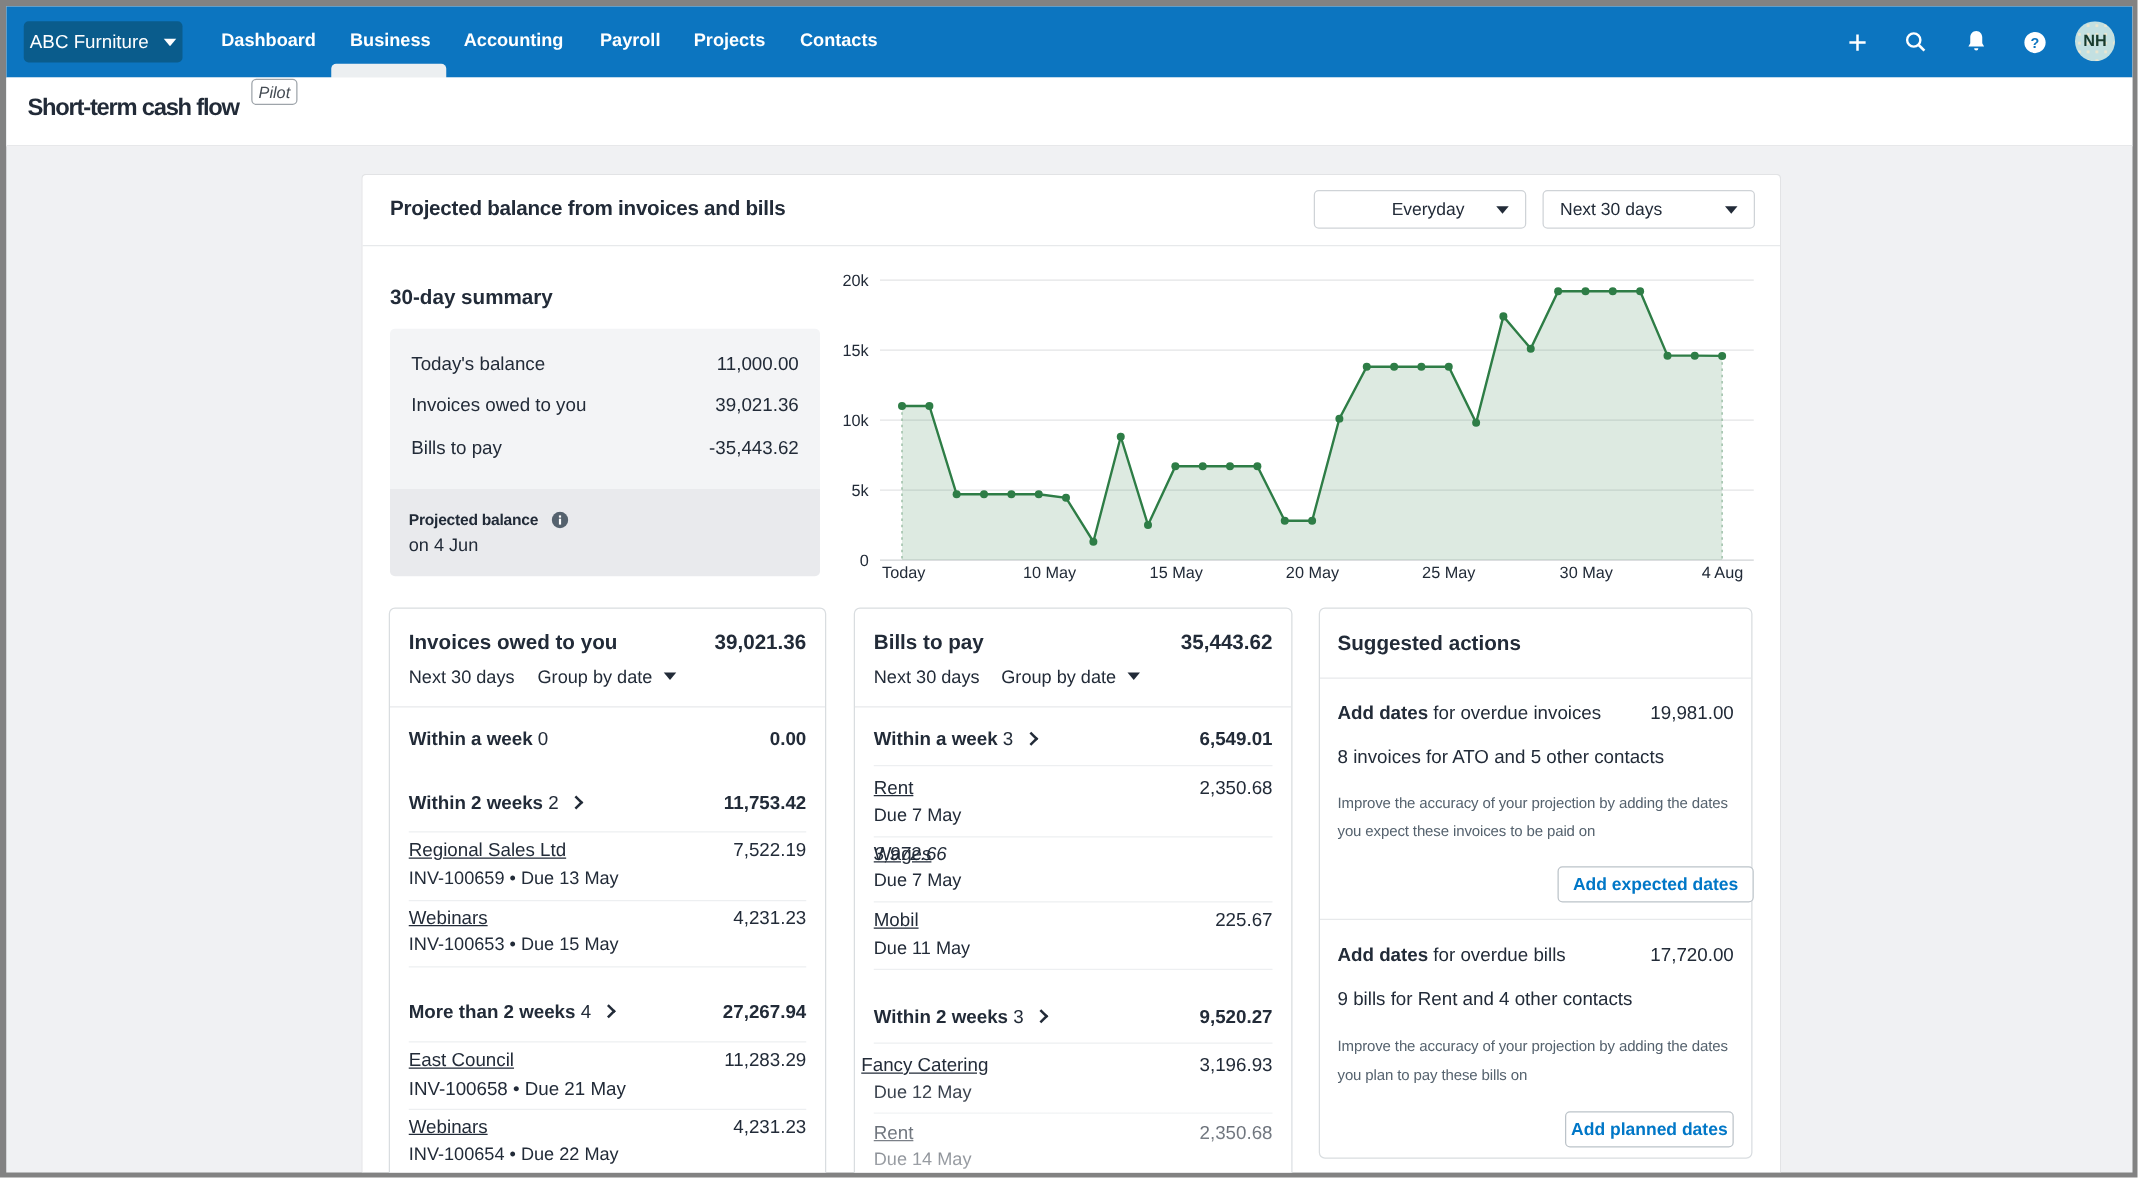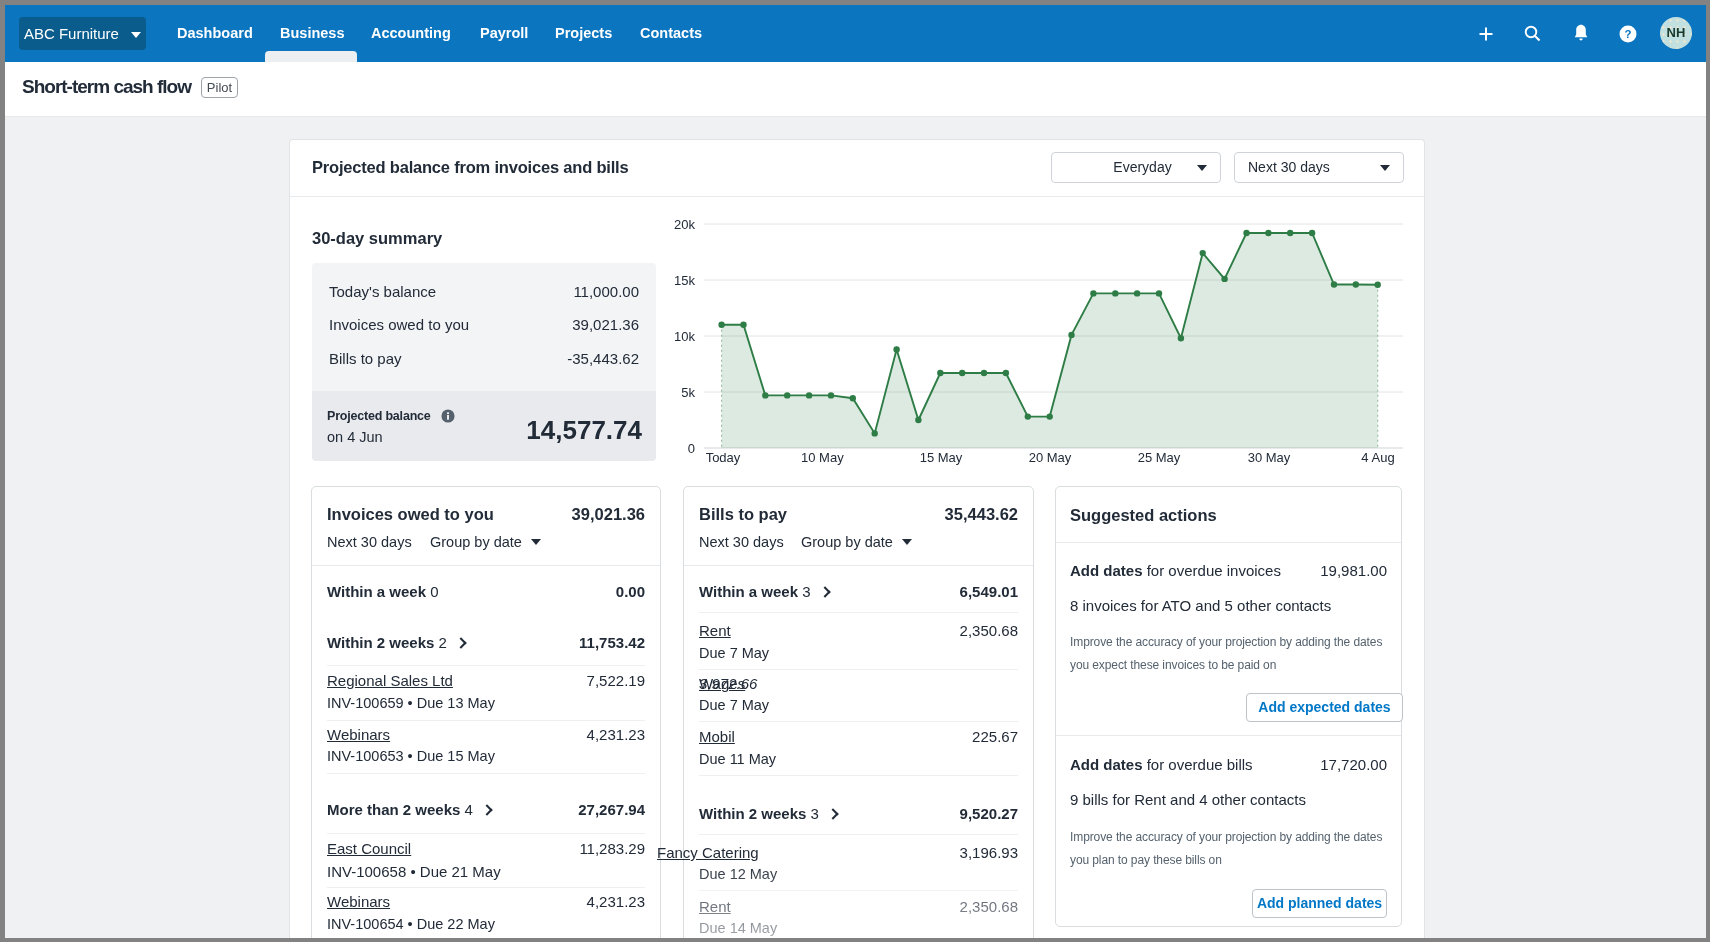--- a/index.html
+++ b/index.html
@@ -53,21 +53,21 @@
       </svg>
     <svg class="abs" style="left:1614px; top:20px;" width="18" height="18" viewBox="0 0 18 18">
         <circle cx="9" cy="9" r="8.5" fill="#fff"></circle>
         <text x="9" y="13.2" text-anchor="middle" font-family="Liberation Sans" font-size="11.5" font-weight="bold" fill="#0c75c0">?</text>
       </svg>
     <div class="abs" style="left:1655px; top:12px; width:32px; height:32px; border-radius:50%; background:#c3e0e1 radial-gradient(#ece6cf 1px, rgba(0,0,0,0) 1.4px); background-size:7px 7px; color:#173a2c; font-weight:bold; font-size:13px; line-height:32px; text-align:center;">NH</div>
   </div>
 
   <div class="subhead">
     <div class="abs dk" style="left:17px; top:14px; font-size:19px; font-weight:bold; letter-spacing:-1px;">Short-term cash flow</div>
-    <div class="abs" style="left:196px; top:15px; width:37px; height:21px; border:1px solid #9ea4aa; border-radius:4px; font-size:13px; color:#454c54; text-align:center; line-height:19px;">Pilot</div>
+    <div class="abs" style="left:196px; top:1px; width:37px; height:21px; border:1px solid #9ea4aa; border-radius:4px; font-size:13px; color:#454c54; text-align:center; line-height:19px;font-style:italic;">Pilot</div>
   </div>
 
   <div class="card"></div>
   <div class="abs dk" style="left:307px; top:153px; font-size:16.5px; font-weight:bold; letter-spacing:-0.2px;">Projected balance from invoices and bills</div>
   <div class="select" style="left:1046px; width:170px;text-align:center;">Everyday<span class="selcaret"></span></div>
   <div class="select" style="left:1229px; width:170px;">Next 30 days<span class="selcaret"></span></div>
   <div class="hr" style="left:285px; top:191px; width:1134px;"></div>
 
   <div class="abs dk" style="left:307px; top:224px; font-size:16.5px; font-weight:bold;">30-day summary</div>
   <div class="abs" style="left:307px; top:258px; width:344px; height:128px; background:#f3f4f6; border-radius:4px 4px 0 0;"></div>
@@ -79,21 +79,20 @@
   <div class="abs dk" style="top:278px; font-size:15px; left:307px; width:327px; text-align:right;">11,000.00</div>
   <div class="abs dk" style="top:311px; font-size:15px; left:307px; width:327px; text-align:right;">39,021.36</div>
   <div class="abs dk" style="top:345px; font-size:15px; left:307px; width:327px; text-align:right;">-35,443.62</div>
   <div class="abs dk" style="left:322px; top:404px; font-size:12.5px; font-weight:bold; letter-spacing:-0.2px;">Projected balance</div>
   <svg class="abs" style="left:436px; top:404px;" width="14" height="14" viewBox="0 0 16 16">
       <circle cx="8" cy="8" r="7.5" fill="#55626e"></circle>
       <rect x="7" y="6.8" width="2" height="5.4" fill="#fff"></rect>
       <rect x="7" y="3.8" width="2" height="2" fill="#fff"></rect>
     </svg>
   <div class="abs dk" style="left:322px; top:424px; font-size:14.5px;">on 4 Jun</div>
-  <div class="abs dk" style="top:410px; font-size:26px; font-weight:bold; left:307px; width:330px; text-align:right;">14,577.74</div>
 
   <div class="abs" style="left:655px; top:200px; width:750px; height:270px;">
     <svg width="750" height="270" viewBox="0 0 750 270">
       <line x1="44" y1="19" x2="743" y2="19" stroke="#e3e4e6" stroke-width="1"></line>
       <line x1="44" y1="75" x2="743" y2="75" stroke="#e3e4e6" stroke-width="1"></line>
       <line x1="44" y1="131" x2="743" y2="131" stroke="#e3e4e6" stroke-width="1"></line>
       <line x1="44" y1="187" x2="743" y2="187" stroke="#e3e4e6" stroke-width="1"></line>
       <line x1="44" y1="243" x2="743" y2="243" stroke="#d0d3d6" stroke-width="1"></line>
       <polygon points="61.6,119.8 83.5,119.8 105.3,190.4 127.2,190.4 149.1,190.4 171.0,190.4 192.8,193.2 214.7,228.4 236.6,144.4 258.4,215.0 280.3,168.0 302.2,168.0 324.0,168.0 345.9,168.0 367.8,211.6 389.7,211.6 411.5,129.9 433.4,88.4 455.3,88.4 477.1,88.4 499.0,88.4 520.9,133.2 542.7,48.1 564.6,73.9 586.5,28.0 608.4,28.0 630.2,28.0 652.1,28.0 674.0,79.5 695.8,79.5 717.7,79.7 717.7,243.0 61.6,243.0" fill="rgba(46,125,70,0.16)"></polygon>
       <line x1="61.6" y1="119.8" x2="61.6" y2="243" stroke="#9dbfa7" stroke-width="1.2" stroke-dasharray="2,3"></line>
@@ -132,21 +131,21 @@
           <circle cx="695.8" cy="79.5" r="3.2"></circle>
           <circle cx="717.7" cy="79.7" r="3.2"></circle>
         </g>
     </svg>
     <div class="abs dk" style="right:712px; top:12px; font-size:13px; width:60px; text-align:right; left:-25px;">20k</div>
     <div class="abs dk" style="top:68px; font-size:13px; width:60px; text-align:right; left:-25px;">15k</div>
     <div class="abs dk" style="top:124px; font-size:13px; width:60px; text-align:right; left:-25px;">10k</div>
     <div class="abs dk" style="top:180px; font-size:13px; width:60px; text-align:right; left:-25px;">5k</div>
     <div class="abs dk" style="top:236px; font-size:13px; width:60px; text-align:right; left:-25px;">0</div>
     <div class="abs dk" style="left:33px; top:245px; width:60px; text-align:center; font-size:13px;">Today</div>
-    <div class="abs dk" style="left:141px; top:245px; width:60px; text-align:left; font-size:13px;">10 May</div>
+    <div class="abs dk" style="left:141px; top:245px; width:60px; text-align:right; font-size:13px;">10 May</div>
     <div class="abs dk" style="left:251px; top:245px; width:60px; text-align:center; font-size:13px;">15 May</div>
     <div class="abs dk" style="left:360px; top:245px; width:60px; text-align:center; font-size:13px;">20 May</div>
     <div class="abs dk" style="left:469px; top:245px; width:60px; text-align:center; font-size:13px;">25 May</div>
     <div class="abs dk" style="left:579px; top:245px; width:60px; text-align:center; font-size:13px;">30 May</div>
     <div class="abs dk" style="left:688px; top:245px; width:60px; text-align:center; font-size:13px;">4 Aug</div>
   </div>
 
   <div class="panel" style="left:306px; top:481px; width:350px; height:460px;"></div>
   <div class="panel" style="left:678px; top:481px; width:351px; height:460px;"></div>
   <div class="panel" style="left:1050px; top:481px; width:347px; height:441px;"></div>
@@ -196,21 +195,21 @@
   <div class="abs dk" style="left:694px; top:670px; width:319px; text-align:left; font-size:15px;font-style:italic;">3,972.66</div>
   <div class="abs dk" style="left:694px; top:692px; font-size:14.5px;">Due 7 May</div>
   <div class="hrlight" style="left:694px; top:716px; width:319px;"></div>
   <div class="abs dk link" style="left:694px; top:723px; font-size:15px;">Mobil</div>
   <div class="abs dk" style="left:694px; top:723px; width:319px; text-align:right; font-size:15px;">225.67</div>
   <div class="abs dk" style="left:694px; top:746px; font-size:14.5px;">Due 11 May</div>
   <div class="hrlight" style="left:694px; top:770px; width:319px;"></div>
   <div class="abs dk" style="left:694px; top:800px; font-size:15px;"><b>Within 2 weeks</b> 3 <span class="chev"></span></div>
   <div class="abs dk bold" style="left:694px; top:800px; width:319px; text-align:right; font-size:15px;">9,520.27</div>
   <div class="hrlight" style="left:694px; top:829px; width:319px;"></div>
-  <div class="abs dk link" style="left:652px; top:839px; font-size:15px;">Fancy Catering</div>
+  <div class="abs dk link" style="left:684px; top:839px; font-size:15px;">Fancy Catering</div>
   <div class="abs dk" style="left:694px; top:839px; width:319px; text-align:right; font-size:15px;">3,196.93</div>
   <div class="abs dk" style="left:694px; top:861px; font-size:14.5px;">Due 12 May</div>
   <div class="hrlight" style="left:694px; top:885px; width:319px;"></div>
   <div class="abs dk link" style="left:694px; top:893px; font-size:15px;">Rent</div>
   <div class="abs dk" style="left:694px; top:893px; width:319px; text-align:right; font-size:15px;">2,350.68</div>
   <div class="abs dk" style="left:694px; top:915px; font-size:14.5px;">Due 14 May</div>
   <div class="abs" style="left:679px; top:855px; width:349px; height:78px; background:linear-gradient(rgba(255,255,255,0), rgba(255,255,255,0.6));"></div>
 
   <div class="abs dk bold" style="left:1065px; top:501px; font-size:16.5px;">Suggested actions</div>
   <div class="hr" style="left:1051px; top:537px; width:345px;"></div>

